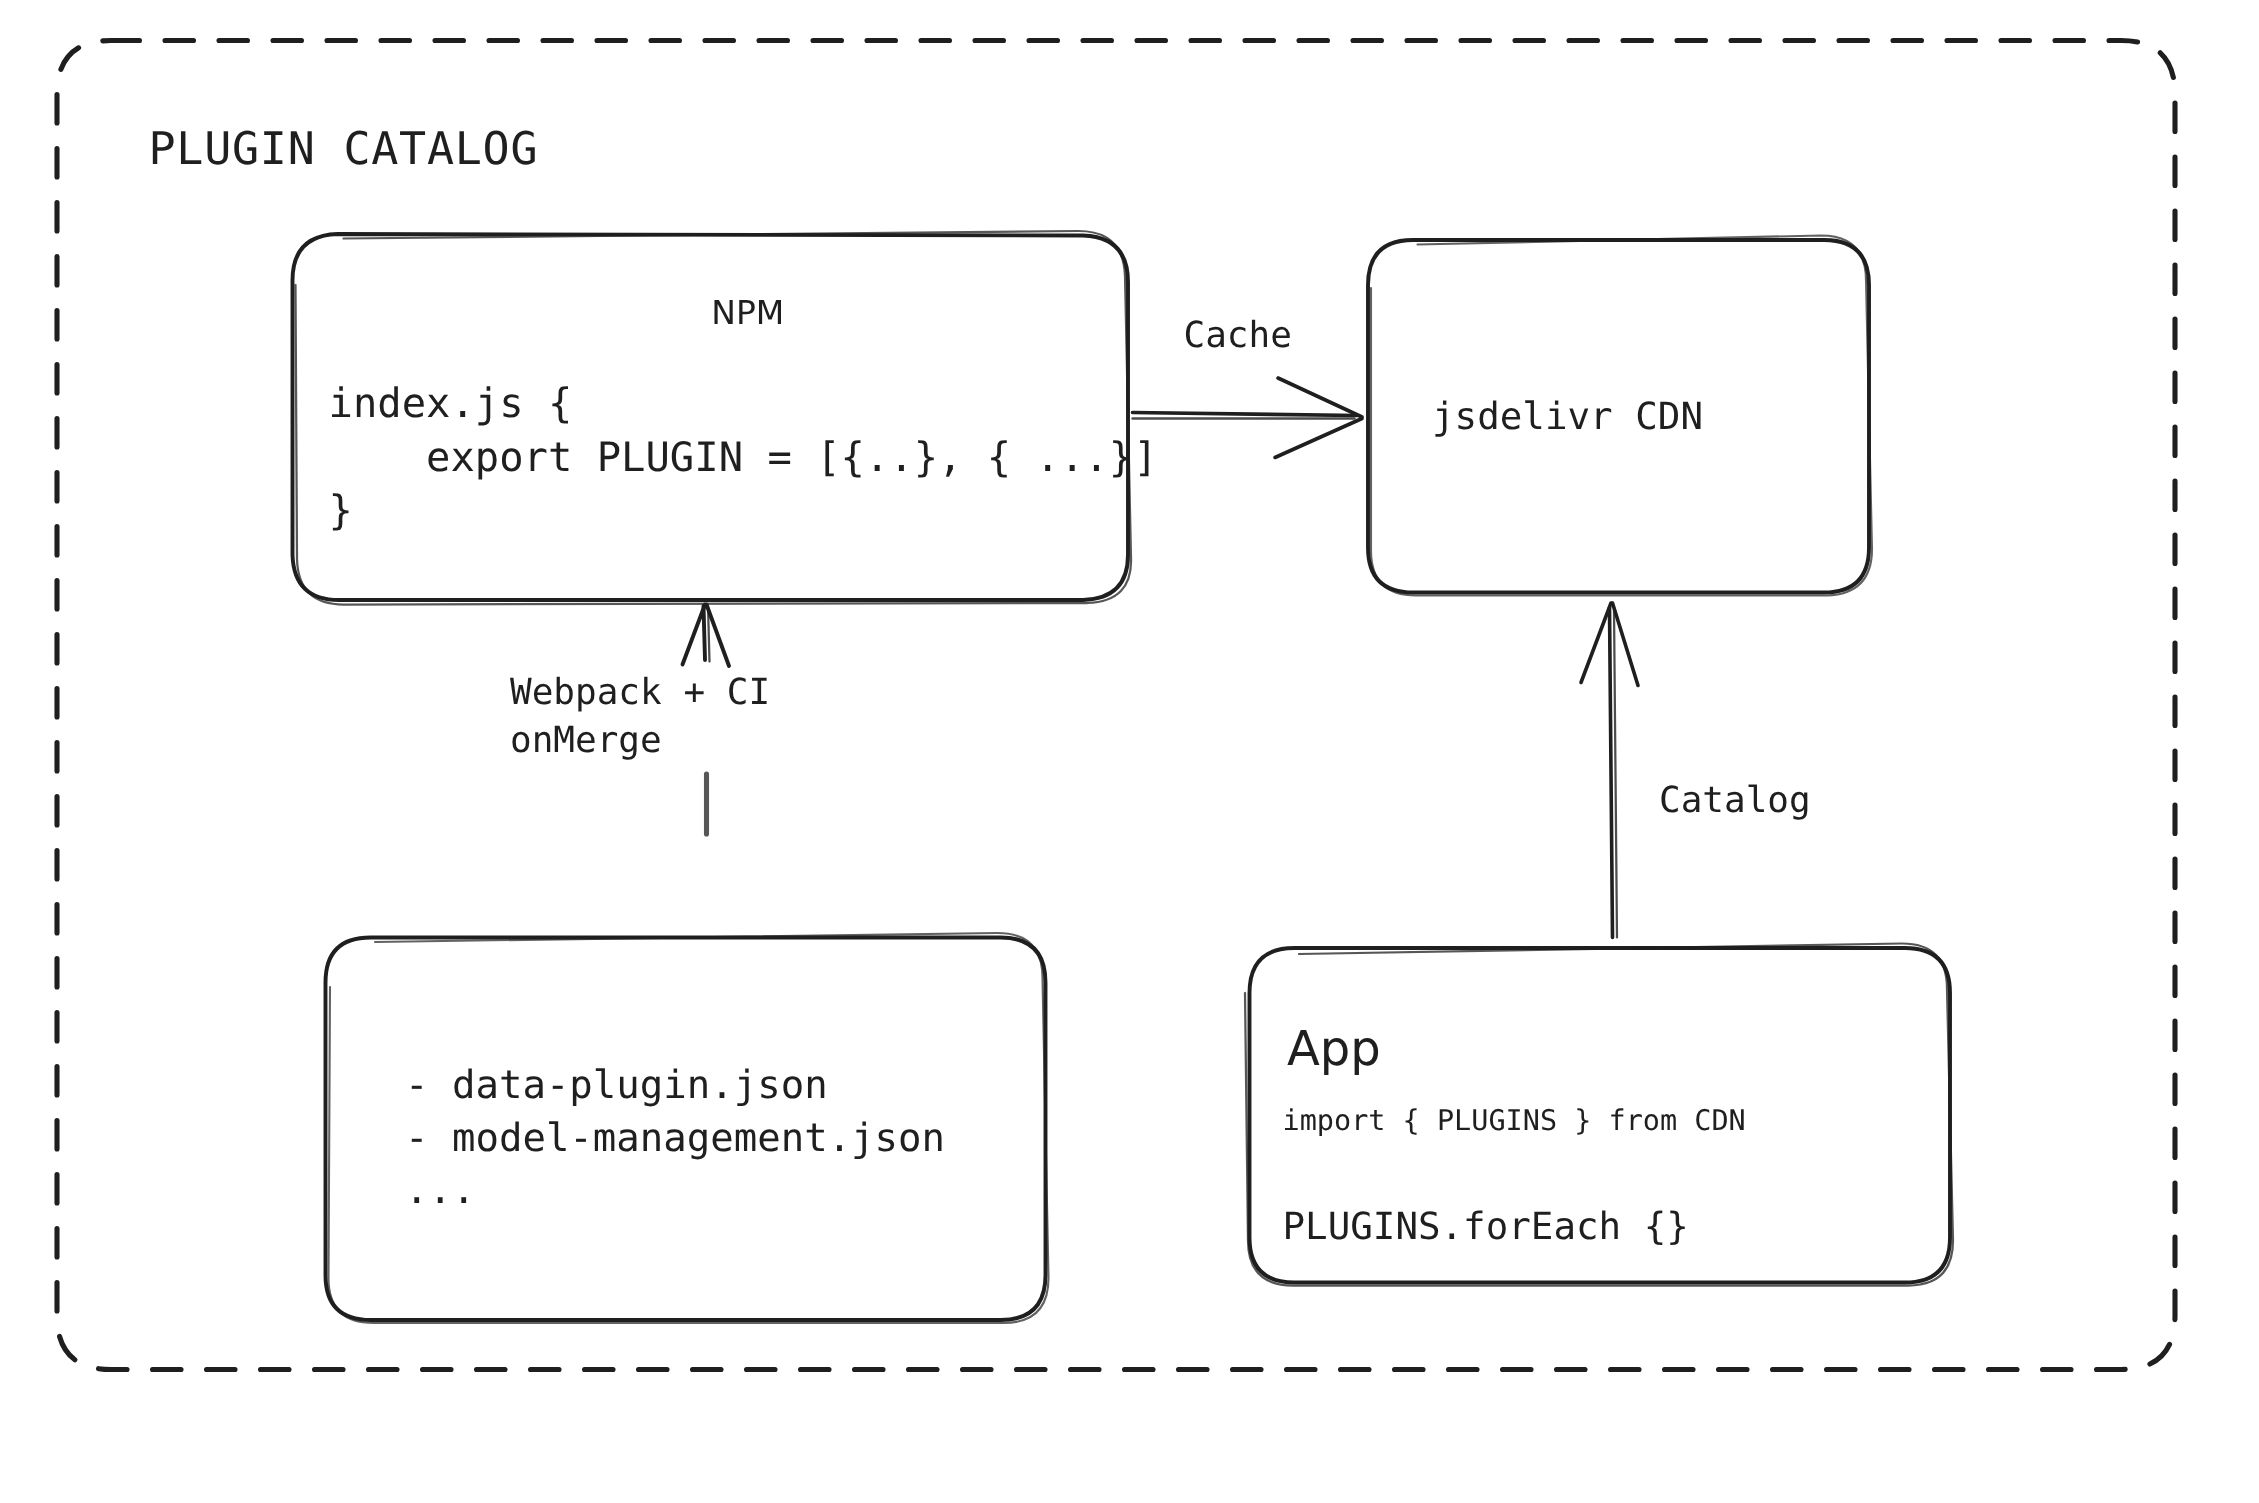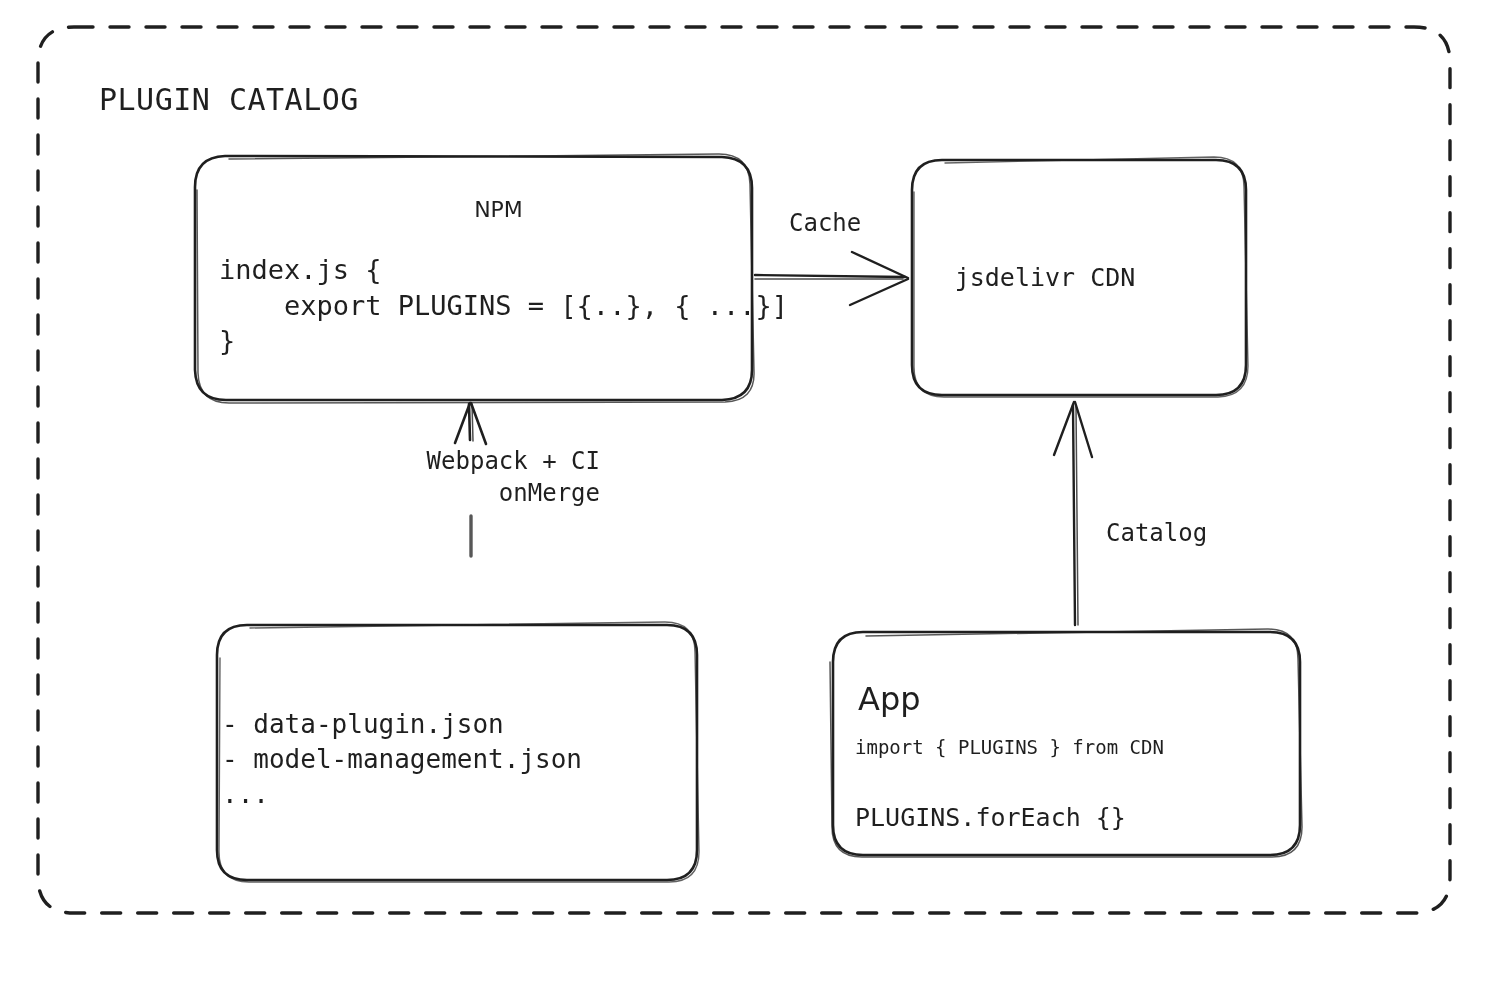--- a/index.html
+++ b/index.html
@@ -77,39 +77,40 @@
     top: 197px;
     font-size: 24px;
     margin-top: 11px;
   }
 
   
   #webpack-label {
     left: 340px;
     top: 446px;
     width: 260px;
-    text-align: right;
+    text-align: left;
     font-size: 24px;
   }
 
   
   #repo-label {
     left: 217px;
     top: 567px;
     width: 480px;
     text-align: center;
     font-size: 24px;
   }
 
   
   #repo-files {
     left: 222px;
     top: 707px;
     font-size: 26px;
     line-height: 1.35;
+    padding-left: 48px;
   }
 
   
   #import-label {
     left: 1106px;
     top: 518px;
     font-size: 24px;
   }
 
   
@@ -244,21 +245,21 @@
         <path d="M 1092,457 L 1075,402"></path>
       </g>
     </g>
   </svg>
 
   <div class="txt mono" id="group-title">PLUGIN CATALOG</div>
 
   <div class="txt sans" id="npm-title">NPM</div>
 
   <div class="txt mono" id="npm-code">index.js {
-    export PLUGINS = [{..}, { ...}]
+    export PLUGIN = [{..}, { ...}]
 }</div>
 
   <div class="txt mono" id="cdn-title">jsdelivr CDN</div>
 
   <div class="txt mono" id="cache-label">Cache</div>
 
   <div class="txt mono" id="webpack-label">Webpack + CI
 onMerge</div>
 
 

